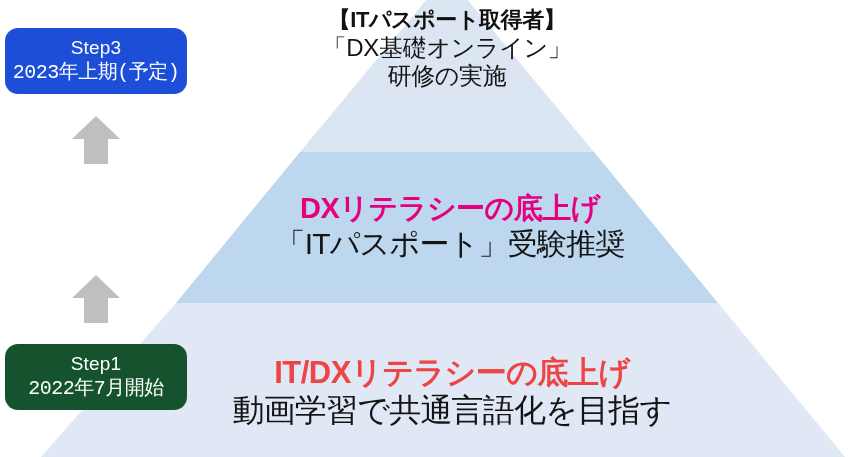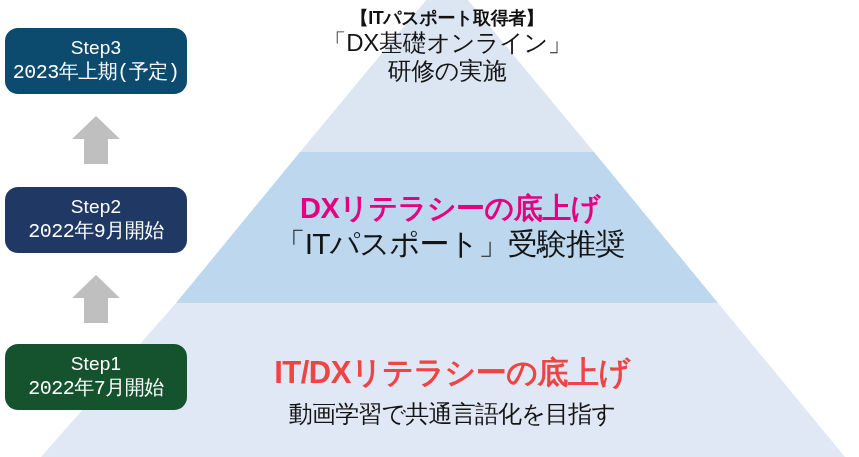--- a/index.html
+++ b/index.html
@@ -49,42 +49,42 @@
     font-weight: normal;
     color: #141414;
   }
 
   #tier1-text {
     left: 277px;
     top: 8px;
     width: 340px;
     font-size: 22px;
   }
-  #tier1-text .l1 { font-size: 18px; letter-spacing: -0.4px; }
+  #tier1-text .l1 { font-size: 22px; letter-spacing: -0.4px; }
   #tier1-text .l2 { font-size: 25px; letter-spacing: -0.3px; margin-top: 1px;}
   #tier1-text .l3 { font-size: 24px; letter-spacing: -0.3px; margin-top: 1px;}
   #tier1-text .l4 { font-size: 24px; letter-spacing: -0.3px; margin-top: 1px;}
 
   #tier2-text {
     left: 230px;
     top: 192px;
     width: 440px;
     font-size: 28px;
   }
   #tier2-text .l1 { font-size: 29px; letter-spacing: -0.5px; }
   #tier2-text .l2 { font-size: 30px; letter-spacing: -0.8px; margin-top: 2px; }
 
   #tier3-text {
     left: 192px;
     top: 355px;
     width: 520px;
     font-size: 30px;
   }
   #tier3-text .l1 { font-size: 31px; letter-spacing: -0.5px; }
-  #tier3-text .l2 { font-size: 24px; letter-spacing: -0.8px; margin-top: 10px; }
+  #tier3-text .l2 { font-size: 32px; letter-spacing: -0.8px; margin-top: 2px; }
 
   
   .step-box {
     position: absolute;
     border-radius: 13px;
     display: flex;
     flex-direction: column;
     align-items: center;
     justify-content: center;
     color: #ffffff;
@@ -147,28 +147,24 @@
   </div>
 
   <svg class="arrow-up" id="arrow-3" viewBox="0 0 56 56">
     <polygon class="arrow-shape" points="28,4 52,27 40,27 40,52 16,52 16,27 4,27" fill="#bfbfbf"></polygon>
   </svg>
 
   <svg class="arrow-up" id="arrow-2" viewBox="0 0 56 56">
     <polygon class="arrow-shape" points="28,4 52,27 40,27 40,52 16,52 16,27 4,27" fill="#bfbfbf"></polygon>
   </svg>
 
-  <div class="step-box" id="step3-box" style="background: #0c4a6e;">
+  <div class="step-box" id="step3-box" style="background: #1d4ed8;">
     <span class="step-title">Step3</span>
     <span class="step-sub">2023年上期(予定)</span>
   </div>
 
-  <div class="step-box" id="step2-box" style="background: rgb(31, 56, 100);">
-    <span class="step-title">Step2</span>
-    <span class="step-sub">2022年9月開始</span>
-  </div>
 
   <div class="step-box" id="step1-box" style="background: #14532d;">
     <span class="step-title">Step1</span>
     <span class="step-sub">2022年7月開始</span>
   </div>
 
 </div>
 
 </body></html>

